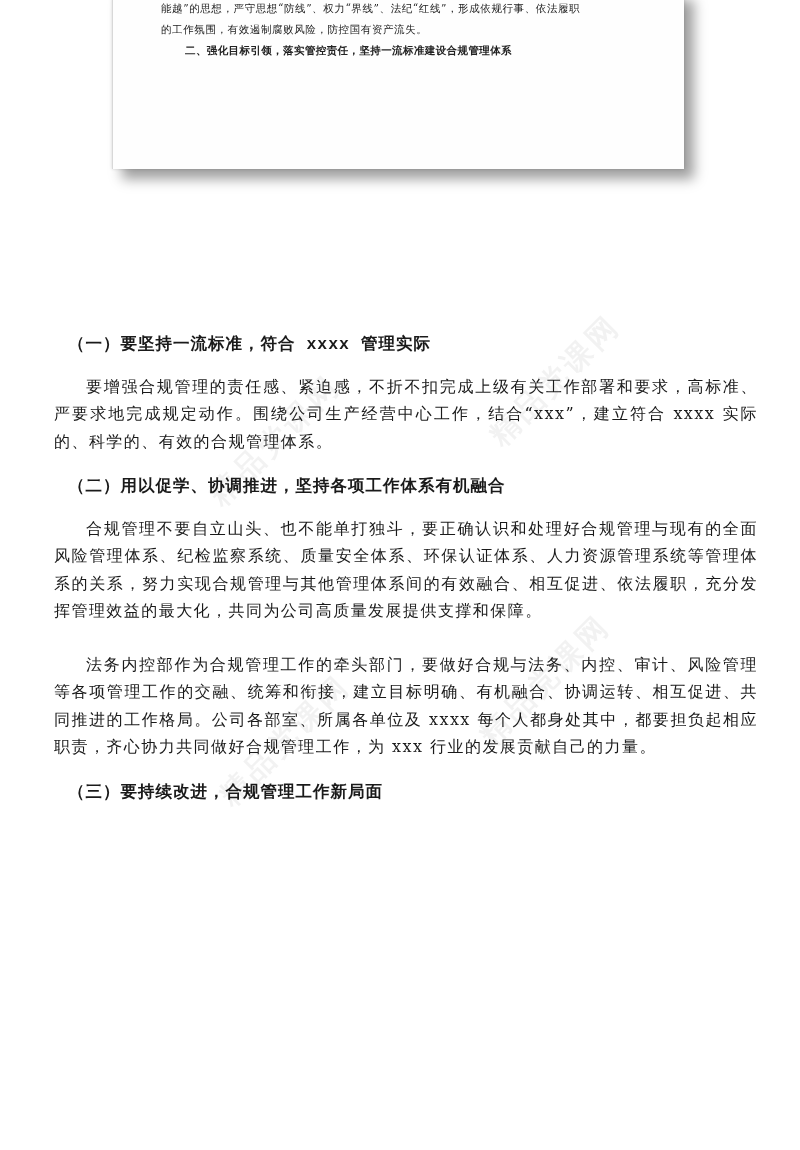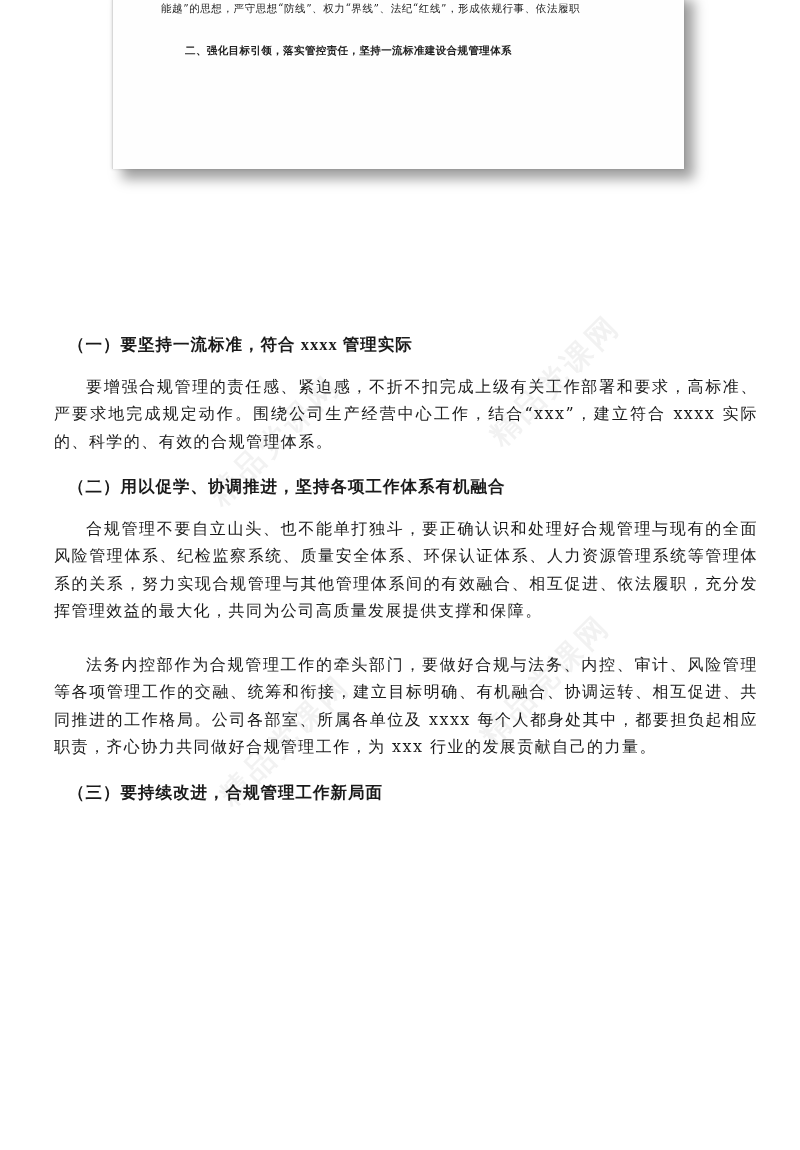--- a/index.html
+++ b/index.html
@@ -22,37 +22,38 @@
   .card-heading {
     position: absolute; left: 72px; top: 54px;
     font-size: 10.5px; font-weight: bold; color: #222; letter-spacing: 0.4px;
   }
   .main {
     position: absolute; left: 46px; top: 331px; width: 720px;
     font-size: 16px; line-height: 27.5px; letter-spacing: 1.45px;
   }
   .sec-title {
     font-weight: bold; margin: 0; padding-left: 22px; font-size: 16.5px;
-    font-family: Liberation Serif, serif; letter-spacing: 1px;
+    font-family: Liberation Mono, monospace; letter-spacing: 1px;
   }
   .para { margin: 8px; text-indent: 2em; text-align: justify; }
   .gap-s { height: 6px; }
   .gap-m { height: 10px; }
   .watermark {
     position: absolute; color: rgba(0,0,0,0.05); font-size: 30px; font-weight: bold;
     transform: rotate(-45deg); white-space: nowrap; pointer-events: none;
     font-family: "DejaVu Sans", sans-serif; letter-spacing: 4px;
   }
 </style>
 </head>
 <body>
 
 <div class="page-card">
   <div class="card-text">
     <div>能越”的思想，严守思想“防线”、权力“界线”、法纪“红线”，形成依规行事、依法履职</div>
+    <div>的工作氛围，有效遏制腐败风险，防控国有资产流失。</div>
   </div>
   <div class="card-heading">二、强化目标引领，落实管控责任，坚持一流标准建设合规管理体系</div>
 </div>
 
 <div class="watermark" style="left:470px; top:360px;">精品党课网</div>
 <div class="watermark" style="left:190px; top:420px;">精品党课网</div>
 <div class="watermark" style="left:460px; top:660px;">精品党课网</div>
 <div class="watermark" style="left:200px; top:720px;">精品党课网</div>
 
 <div class="main">

